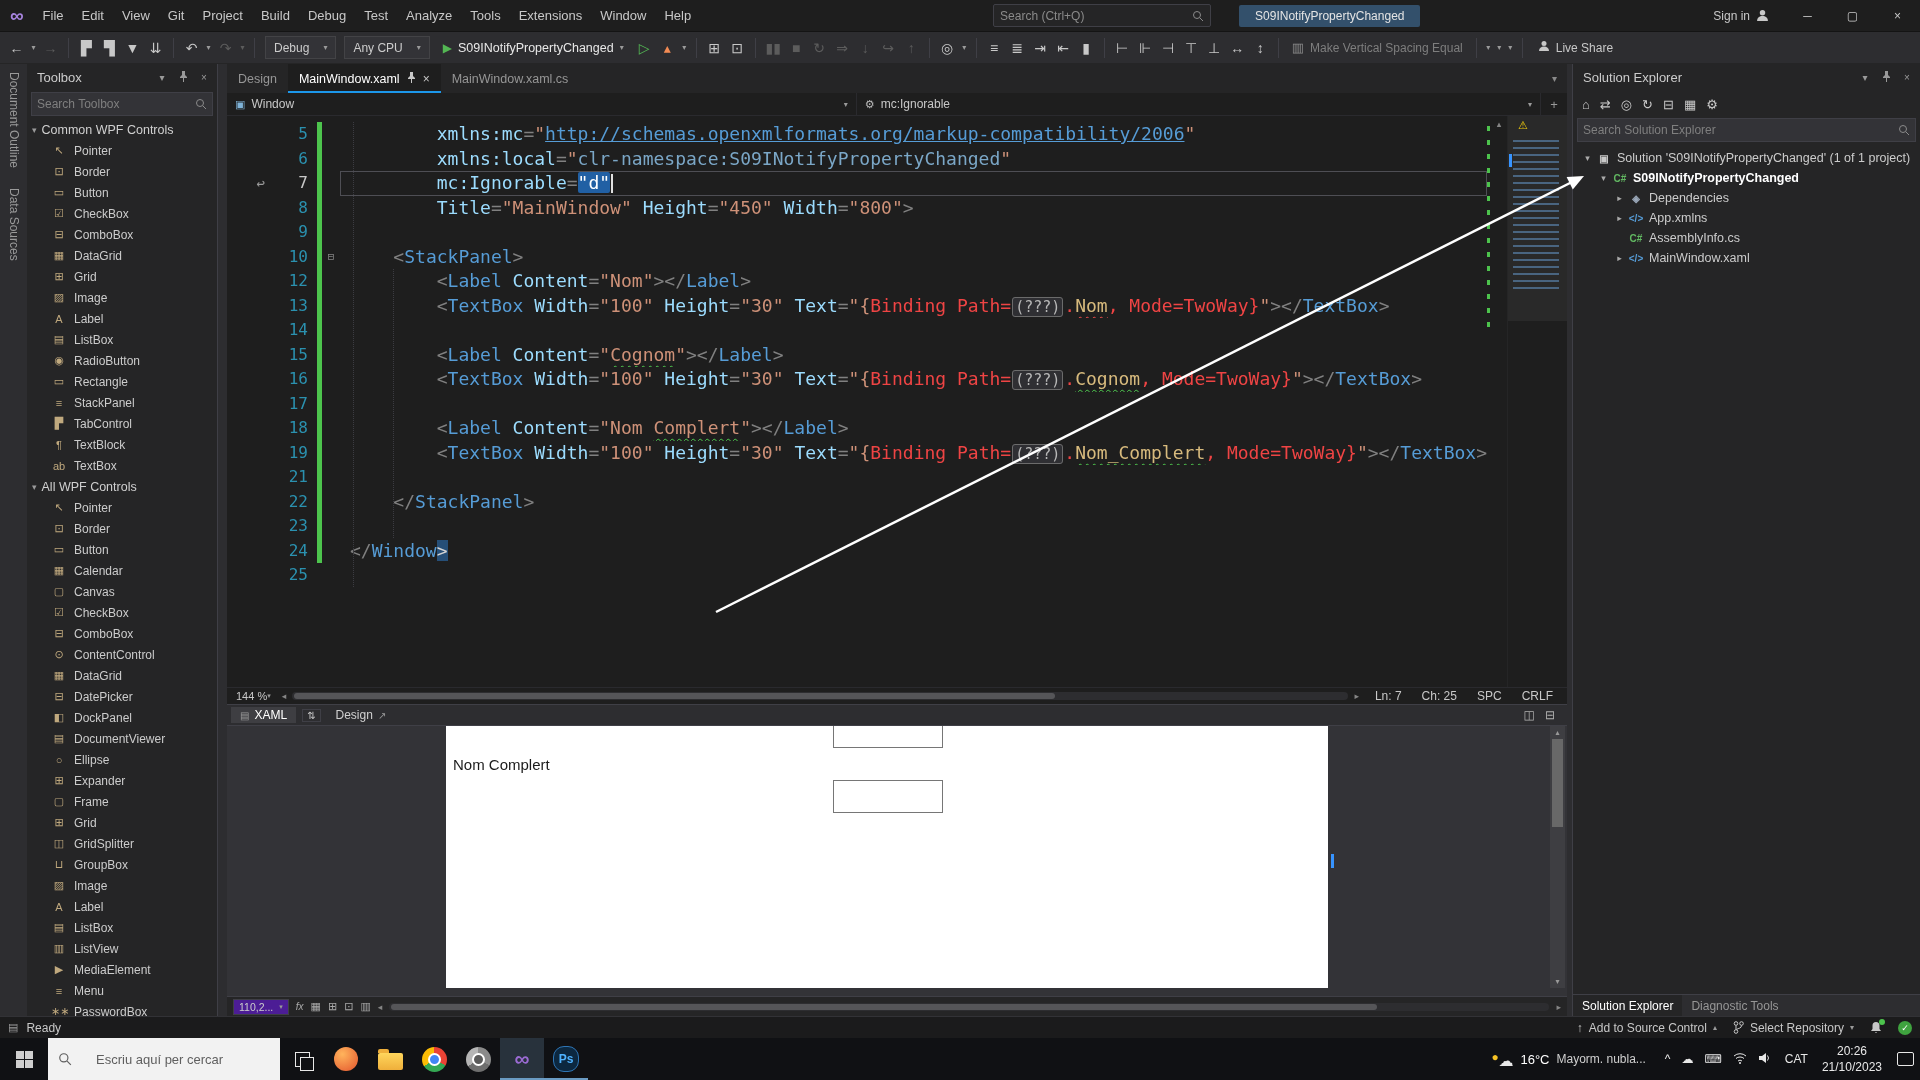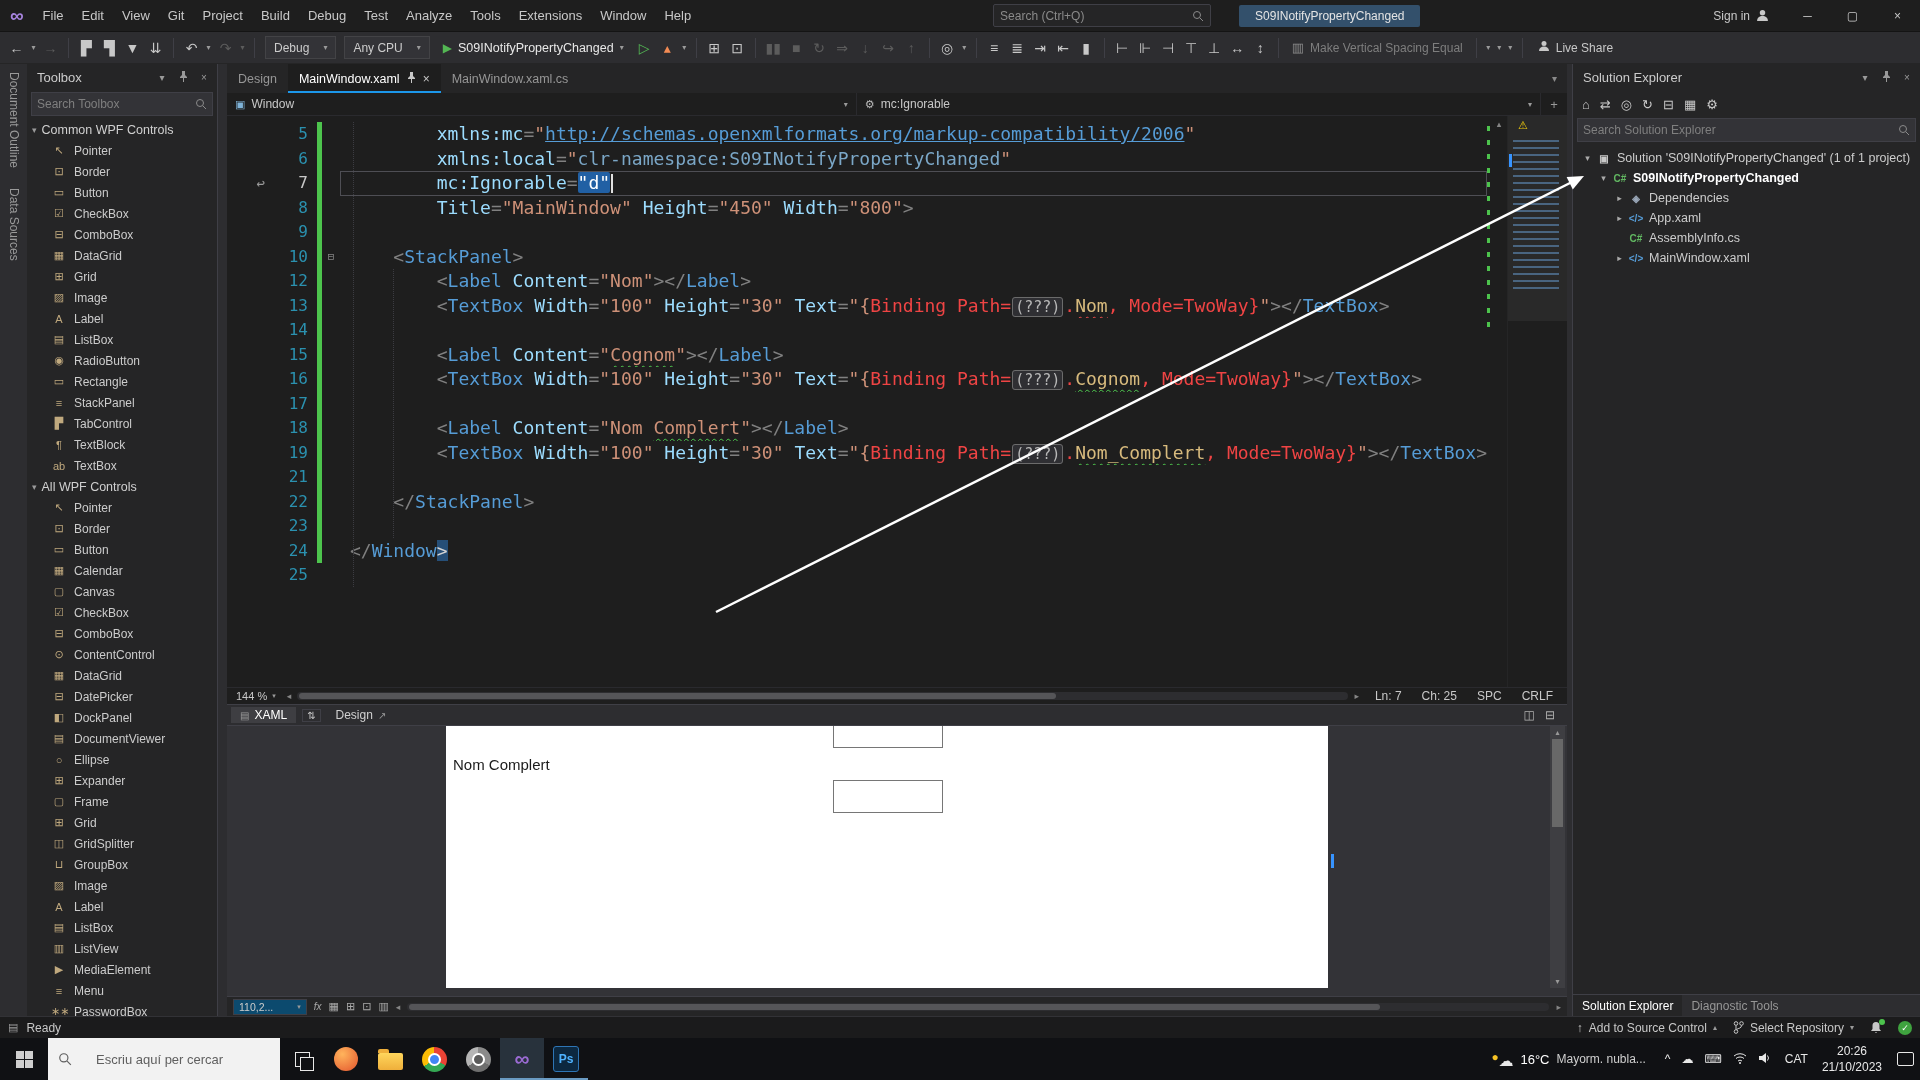--- a/index.html
+++ b/index.html
@@ -101,21 +101,21 @@
 .vsb{width:16px;display:flex;flex-direction:column;align-items:center;padding-top:3px}
 .vsarr{color:#858585;font-size:9px}
 .minimap{flex:1;position:relative;border-left:1px solid #252526}
 .mview{position:absolute;top:0;left:0;right:0;height:205px;background:rgba(110,110,110,.14)}
 .mcode{position:absolute;top:24px;left:5px;right:8px;height:152px;background:repeating-linear-gradient(180deg,rgba(105,160,215,.5) 0 2px,transparent 2px 7px)}
 .mcaret{position:absolute;left:1px;top:38px;width:3px;height:13px;background:#3794FF}
 .mwarn{position:absolute;top:3px;left:10px;color:#F2CC0C;font-size:11px}
 
 
 .hscrollrow{height:17px;display:flex;align-items:center;background:#1E1E1E;border-top:1px solid #2A2A2E;padding:0 4px;gap:6px;flex:none}
-.zoombox{display:flex;align-items:center;gap:5px;font-size:11px;color:#C8C8C8;padding:0 5px;white-space:nowrap}
+.zoombox{display:flex;align-items:center;font-size:11px;color:#C8C8C8;padding:0 5px;white-space:nowrap}
 .zoombox .dd{font-size:7px;color:#9A9A9A}
 .harr{color:#858585;font-size:9px}
 .htrack{flex:1;height:8px;background:#2D2D30;border-radius:4px;position:relative}
 .hthumb{position:absolute;left:2px;top:1px;bottom:1px;width:72%;background:#555558;border-radius:3px}
 .estatus{display:flex;gap:20px;font-size:12px;color:#C8C8C8;padding:0 10px;white-space:nowrap}
 
 
 .splitbar{height:22px;background:#2D2D30;border-top:1px solid #3F3F46;border-bottom:1px solid #3F3F46;display:flex;align-items:center;padding:0 4px;gap:6px;flex:none}
 .sp-tab{display:flex;align-items:center;gap:5px;padding:1px 9px;font-size:12px;color:#D0D0D0}
 .sp-tab.active{background:#3E3E42;color:#FFF}
@@ -129,21 +129,21 @@
 .d-tb{position:absolute;width:110px;border:1px solid #767676;background:#FFF}
 .d-tb1{left:387px;top:-12px;height:34px}
 .d-tb2{left:387px;top:54px;height:33px}
 .d-label{position:absolute;left:7px;top:30px;font-size:15px;color:#1B1B1B}
 .adorner{position:absolute;left:1104px;top:128px;width:3px;height:14px;background:#3794FF}
 .dvscroll{position:absolute;right:2px;top:0;height:262px;width:15px;display:flex;flex-direction:column;align-items:center;background:#3E3E42}
 .dvarr{font-size:8px;color:#999;padding:2px 0}
 .dvtrack{flex:1;width:100%;position:relative}
 .dvthumb{position:absolute;top:0;left:2px;right:2px;height:88px;background:#686868}
 .designbar{height:20px;background:#252526;border-top:1px solid #3F3F46;display:flex;align-items:center;gap:7px;padding:0 6px;flex:none}
-.dzoom{display:flex;align-items:center;gap:24px;border:1px solid #3F3F46;background:#0c4a6e;height:16px;padding:0 5px;font-size:10.5px;color:#CCC;white-space:nowrap}
+.dzoom{display:flex;align-items:center;gap:6px;border:1px solid #3F3F46;background:#4c1d95;height:16px;padding:0 5px;font-size:10.5px;color:#CCC;white-space:nowrap}
 .dzoom .dd{font-size:7px;color:#999}
 .dico{font-size:11px;color:#AAA}
 .dico.fx{font-style:italic;font-size:10px}
 
 
 .solution{width:348px;background:#252526;display:flex;flex-direction:column;border-left:1px solid #3F3F46}
 .ptools{height:26px;display:flex;align-items:center;gap:10px;padding:0 9px;flex:none}
 .pico{font-size:13px;color:#C8C8C8}
 .ptree{flex:1;overflow:hidden;padding-top:3px}
 .trow{height:20px;display:flex;align-items:center;font-size:12.5px;color:#CCC;white-space:nowrap;overflow:hidden}
@@ -177,21 +177,21 @@
 .taskview{width:15px;height:15px;border:1px solid #E8E8E8;position:relative;background:#101114}
 .taskview::after{content:"";position:absolute;left:4px;top:4px;right:-5px;bottom:-5px;border:1px solid #E8E8E8;background:#101114}
 .app-orange{width:24px;height:24px;border-radius:50%;background:radial-gradient(circle at 35% 30%,#FFB45C,#E4552D)}
 .folder{width:25px;height:17px;background:linear-gradient(#FFD65C,#EFAF3B);border-radius:2px;position:relative;margin-top:4px}
 .folder::before{content:"";position:absolute;top:-4px;left:0;width:11px;height:4px;background:#EFAF3B;border-radius:2px 2px 0 0}
 .chrome{width:25px;height:25px;border-radius:50%;background:conic-gradient(#EA4335 0 33%,#34A853 33% 66%,#FBBC05 66% 100%);position:relative}
 .chrome::after{content:"";position:absolute;left:6px;top:6px;width:9px;height:9px;border-radius:50%;background:#4285F4;border:2px solid #FFF}
 .chrome.grey{background:conic-gradient(#8A8A8A 0 33%,#6E6E6E 33% 66%,#B5B5B5 66% 100%)}
 .chrome.grey::after{background:#5A5A5A}
 .vsinf{color:#9B6BD3;font-size:21px;font-weight:bold}
-.psbox{width:26px;height:26px;background:#0C2840;border:1px solid #2E75B5;border-radius:3px;color:#4FB3FF;font-size:12px;font-weight:bold;display:flex;align-items:center;justify-content:center}
+.psbox{width:26px;height:26px;background:#0C2840;border:1px solid #2E75B5;border-radius:11px;color:#4FB3FF;font-size:12px;font-weight:bold;display:flex;align-items:center;justify-content:center}
 .tb-right{margin-left:auto;display:flex;align-items:center;gap:11px;padding-right:6px}
 .tb-weather{display:flex;align-items:center;gap:7px;padding:0 8px}
 .wicon{position:relative;width:22px;height:18px}
 .wsun{position:absolute;left:0;top:0;color:#F7C325;font-size:12px}
 .wcloud{position:absolute;right:0;bottom:-2px;color:#E8E8E8;font-size:15px}
 .wtemp{font-size:13px;color:#FFF}
 .wcond{font-size:12px;color:#CFCFCF;white-space:nowrap}
 .tray{font-size:12px;color:#E8E8E8}
 .tb-lang{font-size:12px;color:#E8E8E8;padding:0 3px}
 .tb-clock{font-size:12px;color:#E8E8E8;text-align:center;line-height:1.35}
@@ -815,21 +815,21 @@
           <span class="tlbl">S09INotifyPropertyChanged</span>
         </div>
         <div class="trow" style="padding-left: 40px;">
           <span class="tarr">▸</span>
           <span class="tico" style="color: rgb(154, 167, 184);">◈</span>
           <span class="tlbl">Dependencies</span>
         </div>
         <div class="trow" style="padding-left: 40px;">
           <span class="tarr">▸</span>
           <span class="tico" style="color: rgb(86, 156, 214);">&lt;/&gt;</span>
-          <span class="tlbl">App.xaml</span>
+          <span class="tlbl">App.xmlns</span>
         </div>
         <div class="trow" style="padding-left: 40px;">
           <span class="tarr"></span>
           <span class="tico" style="color: rgb(98, 184, 98);">C#</span>
           <span class="tlbl">AssemblyInfo.cs</span>
         </div>
         <div class="trow" style="padding-left: 40px;">
           <span class="tarr">▸</span>
           <span class="tico" style="color: rgb(86, 156, 214);">&lt;/&gt;</span>
           <span class="tlbl">MainWindow.xaml</span>

